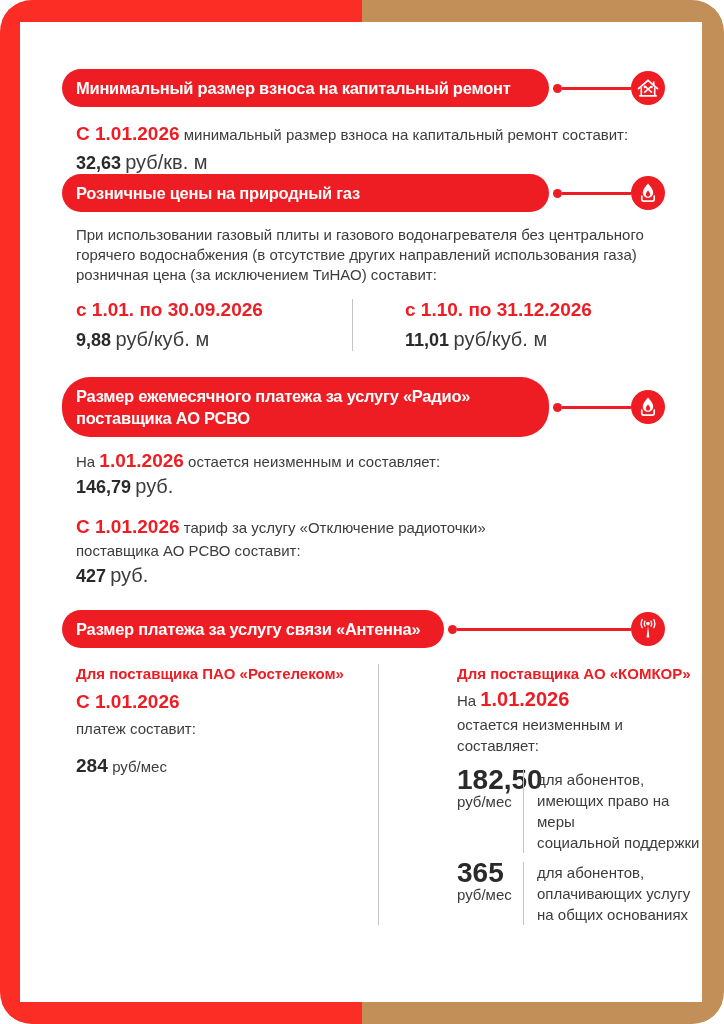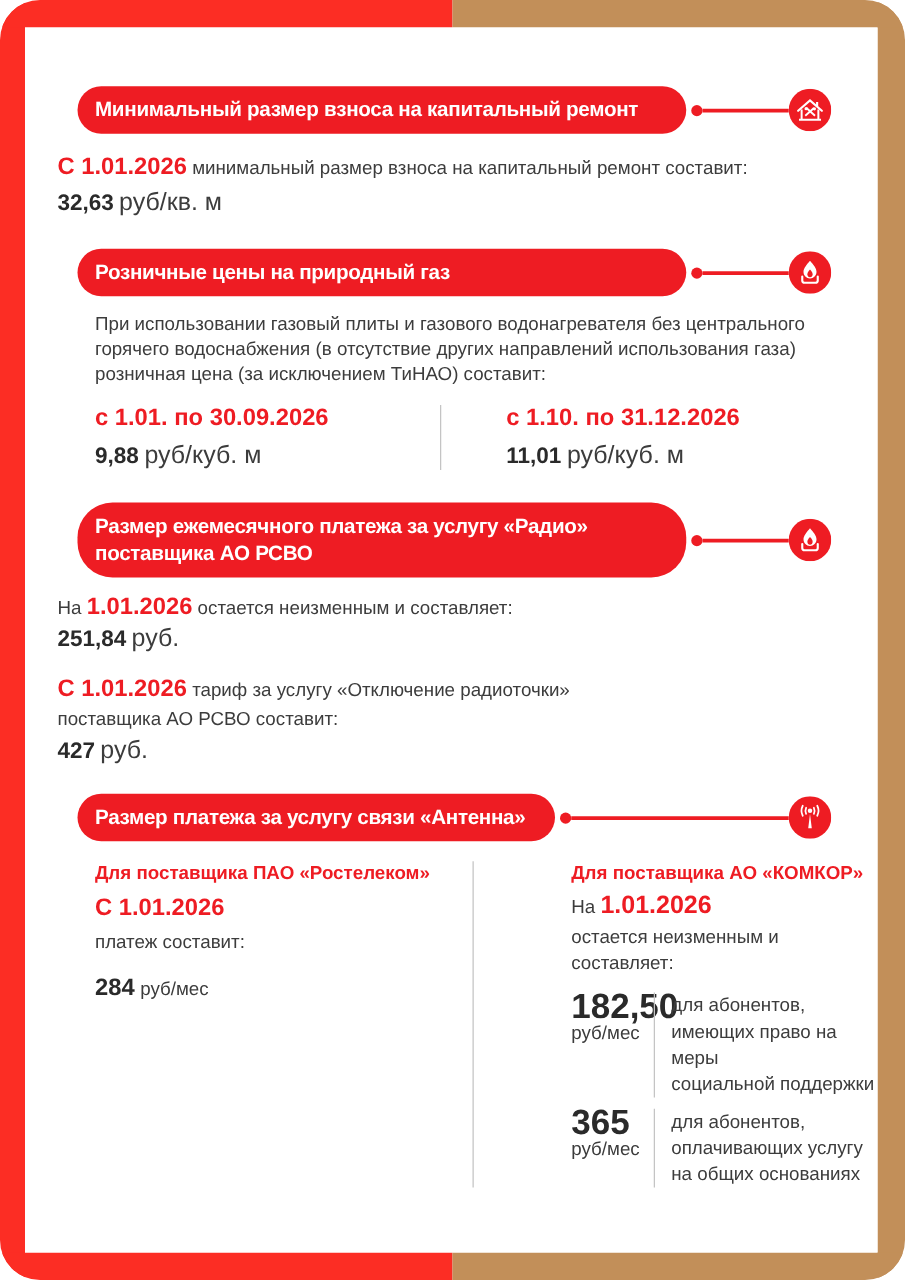--- a/index.html
+++ b/index.html
@@ -22,21 +22,21 @@
   .pill{background:#ee1c23;color:#ffffff;font-weight:bold;font-size:16.5px;letter-spacing:-0.25px;
         border-radius:28px;padding:8px 14px;box-sizing:border-box;line-height:22px;}
   .pill.w1{width:487px;min-height:35px;display:flex;align-items:center;}
   .pill.w2{width:487px;}
   .pill.w3{width:382px;min-height:35px;display:flex;align-items:center;}
   .conn-dot{width:9px;height:9px;border-radius:50%;background:#ee1c23;margin-left:4px;flex:none;}
   .conn-line{height:3px;background:#ee1c23;flex:1;}
   .icon-circle{width:34px;height:34px;flex:none;}
 
   
-  .body-block{margin-left:26px;color:#3c3c3c;font-size:15px;}
+  .body-block{margin-left:56px;color:#3c3c3c;font-size:15px;}
   .date-lg{color:#ee1c23;font-weight:bold;font-size:19px;}
   .val{color:#2a2a2a;font-weight:bold;font-size:18px;}
   .unit{color:#3c3c3c;font-size:20px;font-weight:normal;}
   .line{line-height:21px;}
 
   
   .para{margin:13px 0 0 56px;color:#3c3c3c;font-size:15px;line-height:20px;}
   .para span{display:block;}
 
   
@@ -98,21 +98,21 @@
       <div class="line">
         <span class="date-lg">С 1.01.2026</span>
         <span>минимальный размер взноса на капитальный ремонт составит:</span>
       </div>
       <div class="line" style="margin-top:7px;">
         <span class="val">32,63</span>
         <span class="unit">руб/кв. м</span>
       </div>
     </div>
 
-    <div class="pill-row" style="margin-top:25px;">
+    <div class="pill-row" style="margin-top:0;">
       <div class="pill w1">
         <span>Розничные цены на природный газ</span>
       </div>
       <div class="conn-dot"></div>
       <div class="conn-line"></div>
       <svg class="icon-circle" viewBox="0 0 34 34">
         <circle cx="17" cy="17" r="17" fill="#ee1c23"></circle>
         <path d="M17,7.5 C19.6,10.6 22.2,13.3 22.2,16.4 C22.2,19.6 19.9,21.7 17,21.7 C14.1,21.7 11.8,19.6 11.8,16.4 C11.8,13.5 14.4,10.6 17,7.5 Z" fill="#ffffff"></path>
         <path d="M17,14.6 C18.3,16 19.1,17.1 19.1,18.3 C19.1,19.8 18.2,20.7 17,20.7 C15.8,20.7 14.9,19.8 14.9,18.3 C14.9,17.1 15.7,16 17,14.6 Z" fill="#ee1c23"></path>
         <path d="M10.8,20.2 L10.8,23.3 Q10.8,25.2 12.8,25.2 L21.2,25.2 Q23.2,25.2 23.2,23.3 L23.2,20.2" fill="none" stroke="#ffffff" stroke-width="1.7" stroke-linecap="round"></path>
@@ -158,21 +158,21 @@
       </svg>
     </div>
 
     <div class="body-block" style="margin-top:13px;">
       <div class="line">
         <span>На</span>
         <span class="date-lg">1.01.2026</span>
         <span>остается неизменным и составляет:</span>
       </div>
       <div class="line" style="margin-top:4px;">
-        <span class="val">251,84</span>
+        <span class="val">146,79</span>
         <span class="unit">руб.</span>
       </div>
     </div>
 
     <div class="body-block" style="margin-top:18px;">
       <div class="line">
         <span class="date-lg">С 1.01.2026</span>
         <span>тариф за услугу «Отключение радиоточки»</span>
       </div>
       <div class="line" style="margin-top:2px;">

